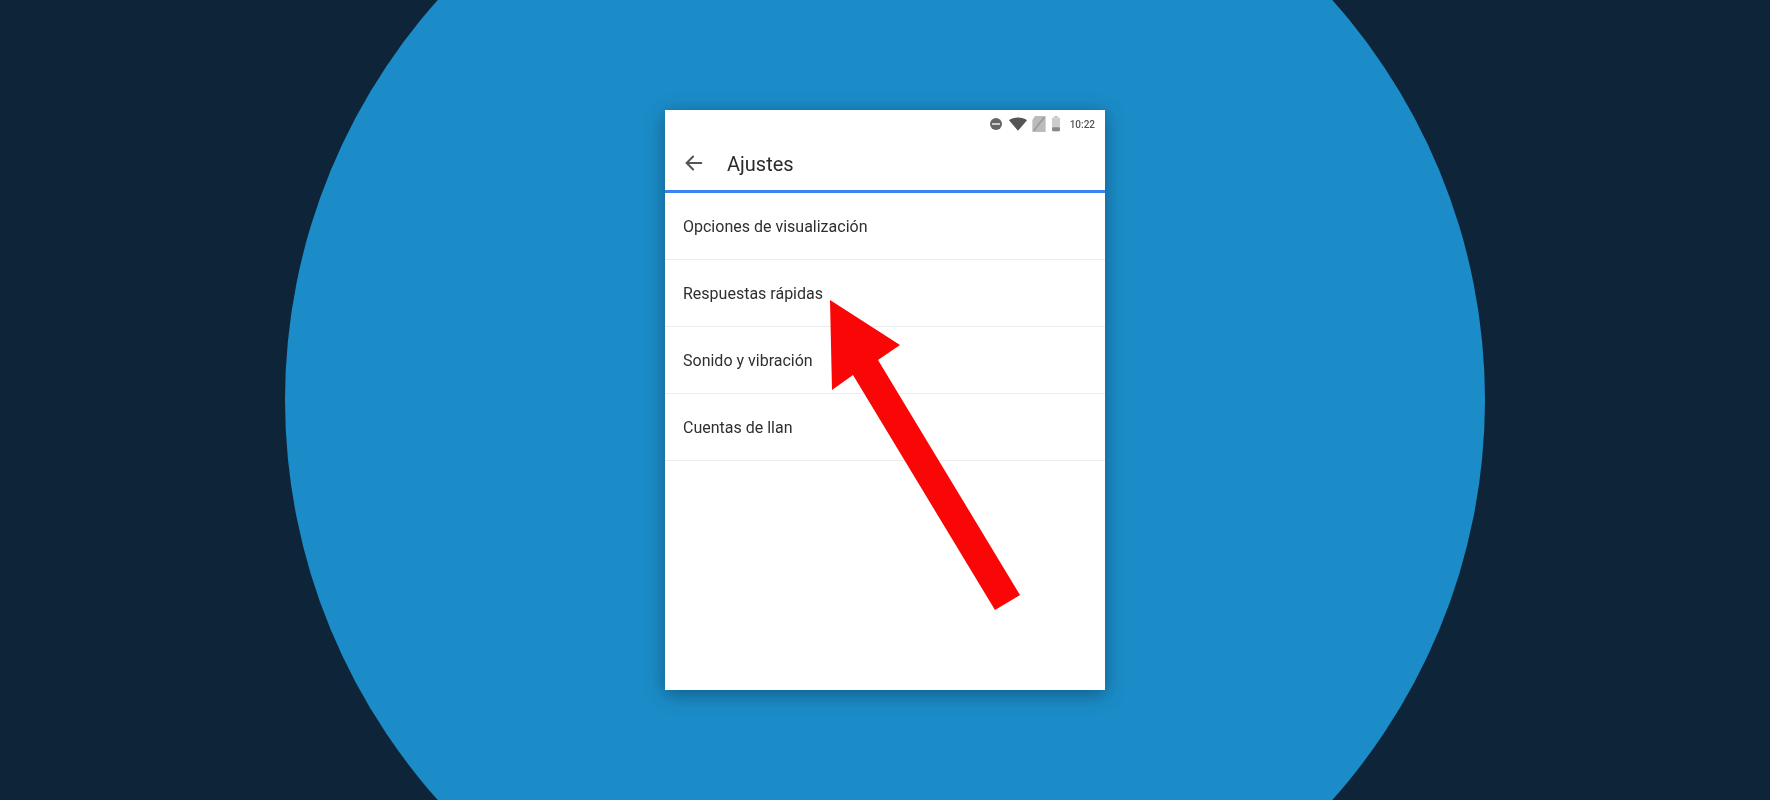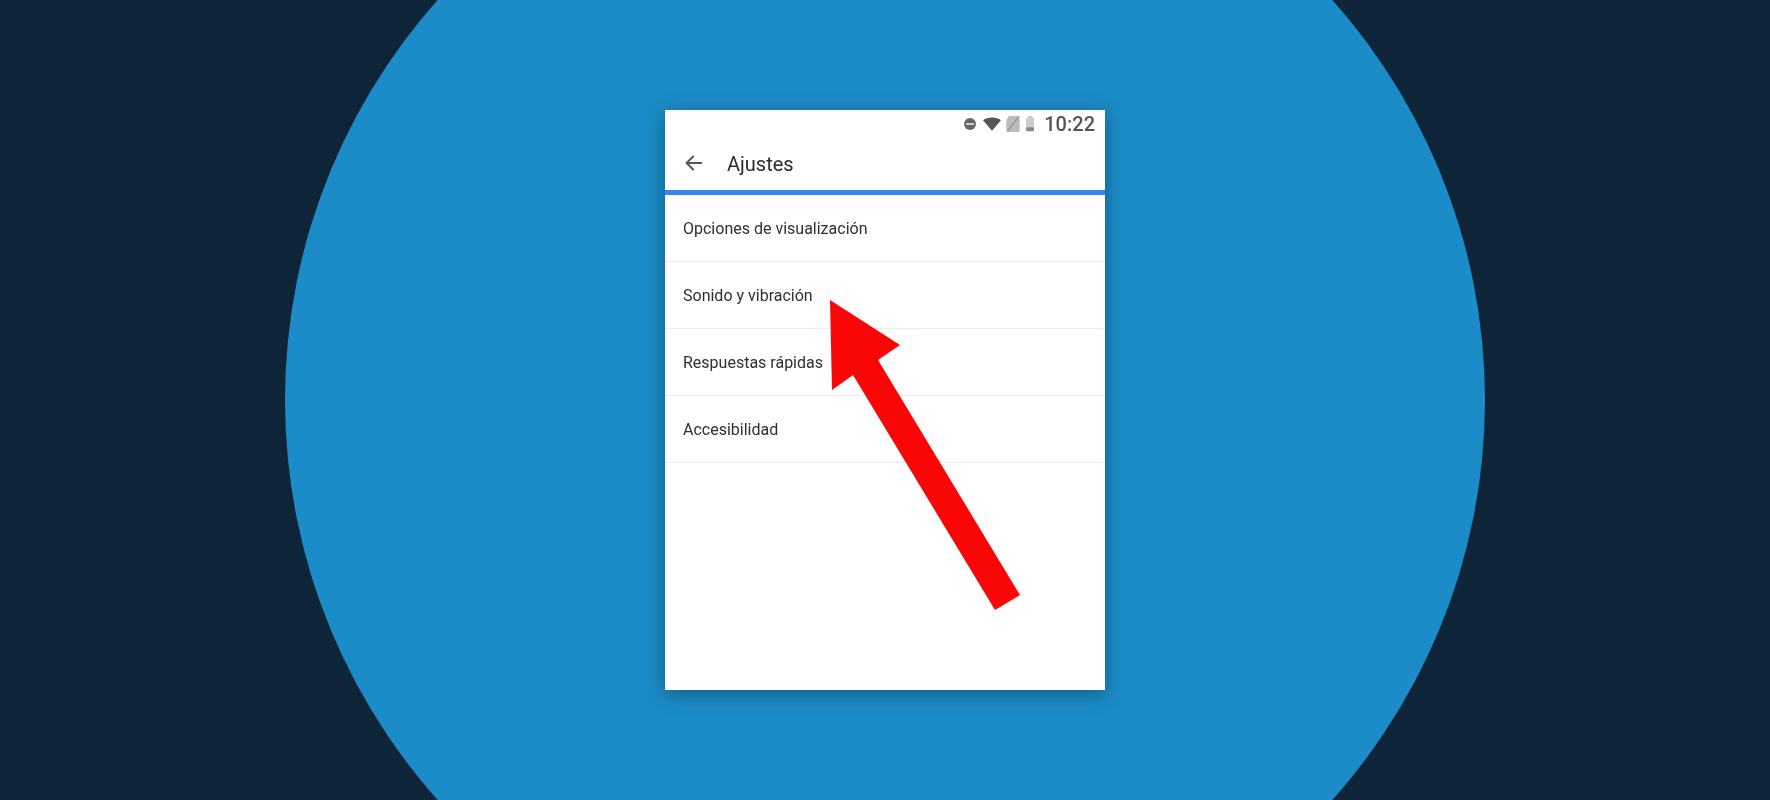--- a/index.html
+++ b/index.html
@@ -39,21 +39,21 @@
     overflow: hidden;
   }
   
   .statusbar {
     height: 28px;
     display: flex;
     align-items: center;
     justify-content: flex-end;
     padding: 0 10px;
     gap: 5px;
-    font-size: 20px;
+    font-size: 10px;
     color: #5f5f5f;
     background: #fff;
   }
   .statusbar .time {
     color: #555;
     margin-left: 4px;
     font-weight: 500;
   }
   .ic {
     display: inline-flex;
@@ -62,21 +62,21 @@
   }
   .ic svg { display: block; }
   
   .appbar {
     height: 52px;
     display: flex;
     align-items: center;
     gap: 18px;
     padding: 0 14px;
     background: #fff;
-    border-bottom: 5px solid #3b82f6;
+    border-bottom: 3px solid #3b82f6;
     box-shadow: 0 2px 3px rgba(0,0,0,0.06);
   }
   .appbar .title {
     font-size: 20px;
     color: #2b2b2b;
     font-weight: 400;
   }
   .back-btn {
     background: none;
     border: none;
@@ -157,27 +157,27 @@
         </span>
       </button>
       <span class="title">Ajustes</span>
     </div>
 
     <div class="list">
       <div class="row">
         <span>Opciones de visualización</span>
       </div>
       <div class="row">
+        <span>Respuestas rápidas</span>
+      </div>
+      <div class="row">
         <span>Sonido y vibración</span>
       </div>
       <div class="row">
-        <span>Respuestas rápidas</span>
-      </div>
-      <div class="row">
-        <span>Accesibilidad</span>
+        <span>Cuentas de llan</span>
       </div>
     </div>
   </div>
 
   <div class="arrow-overlay">
     <svg width="440" height="580" viewBox="0 0 440 580">
 
       <polygon points="
         165,190
         235,235

